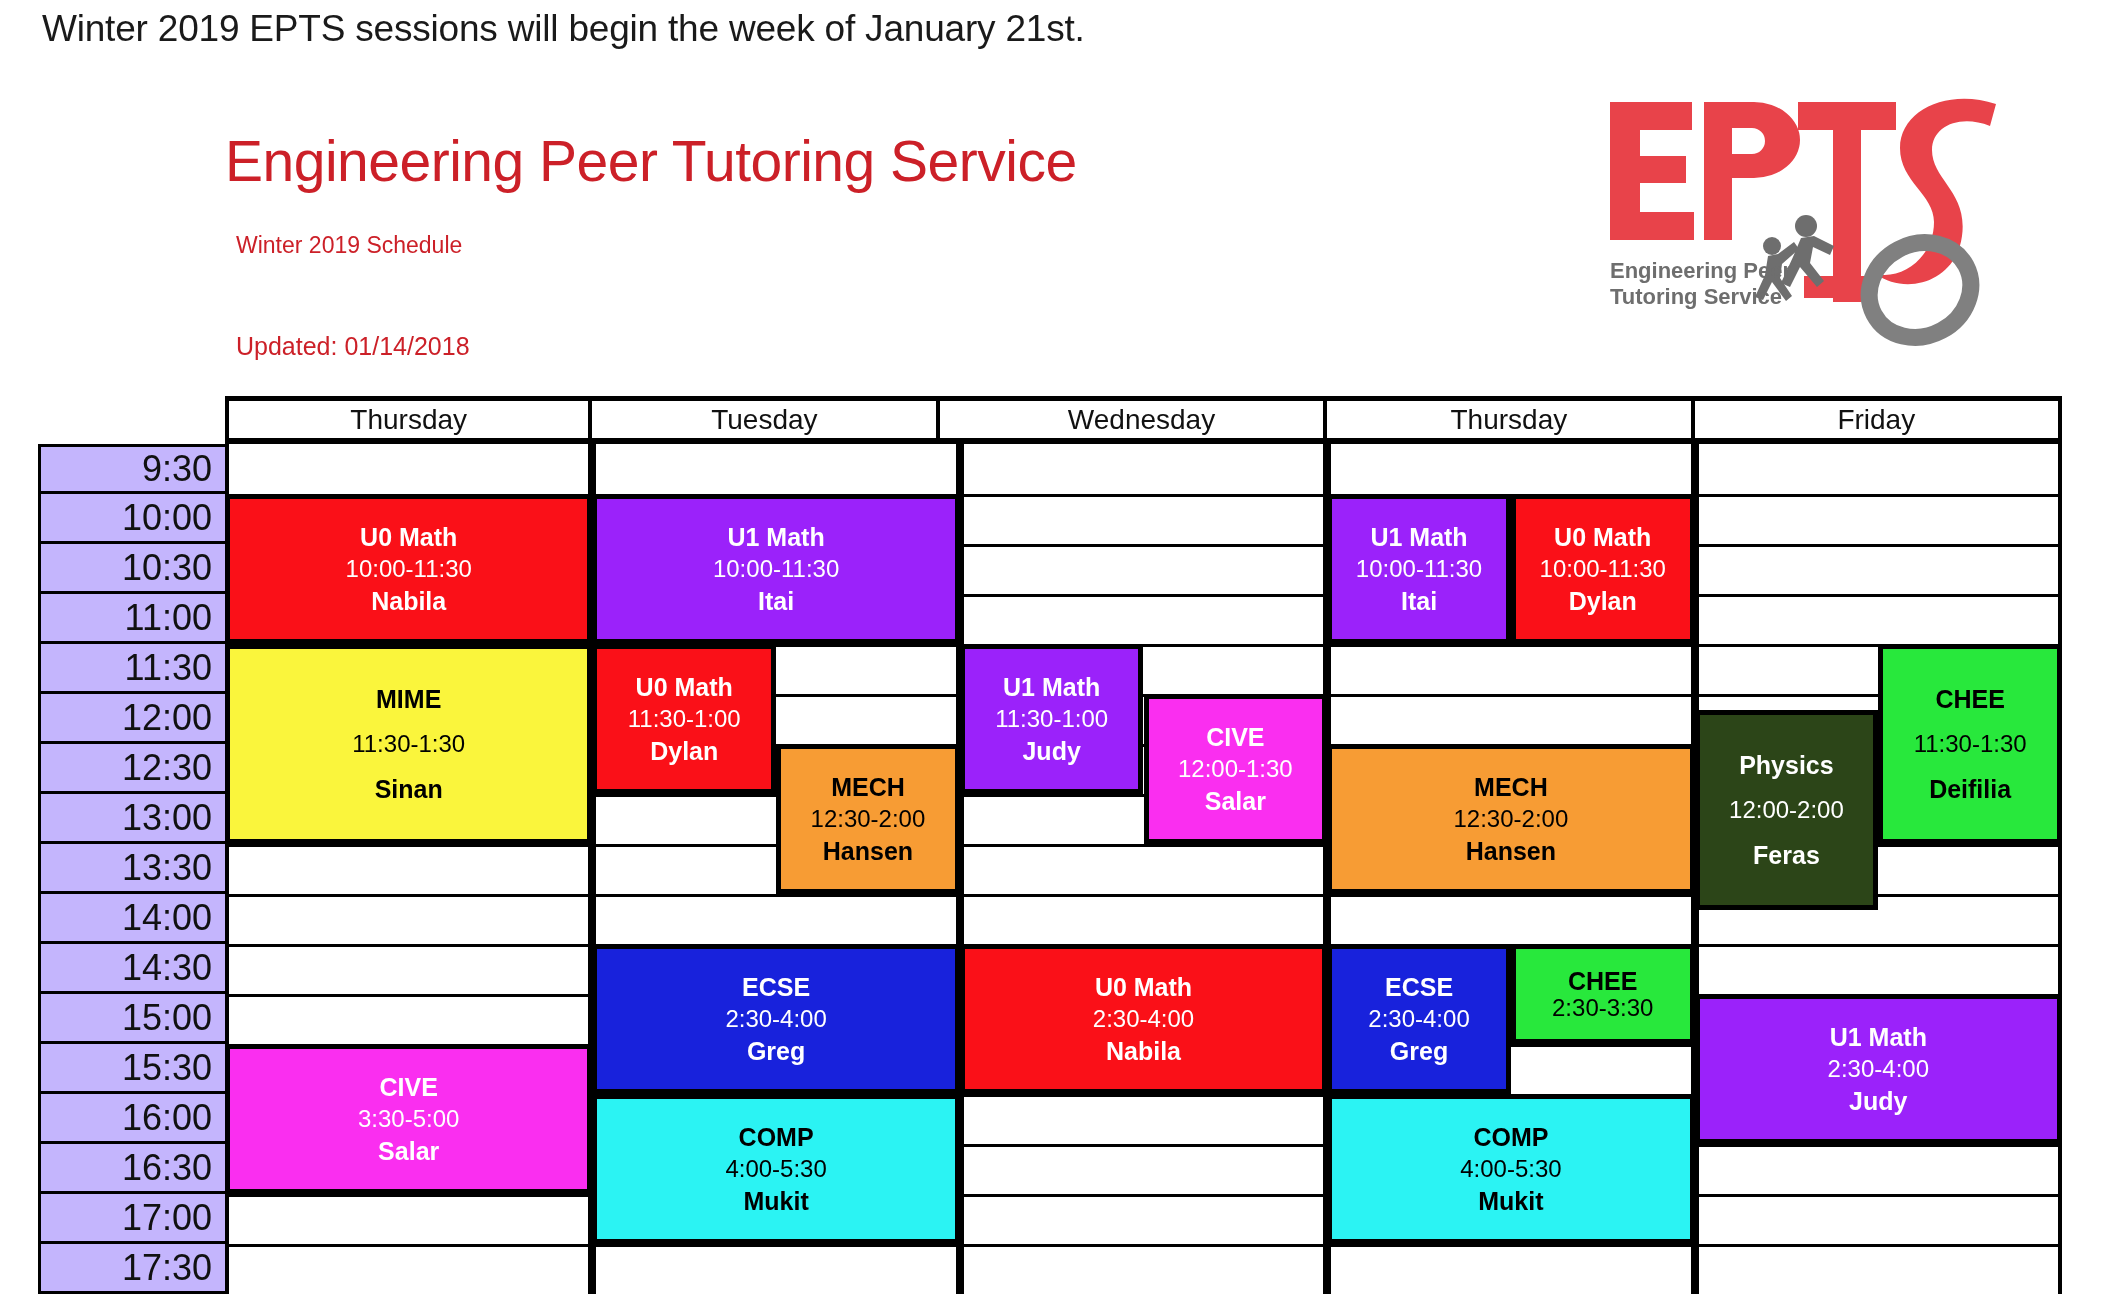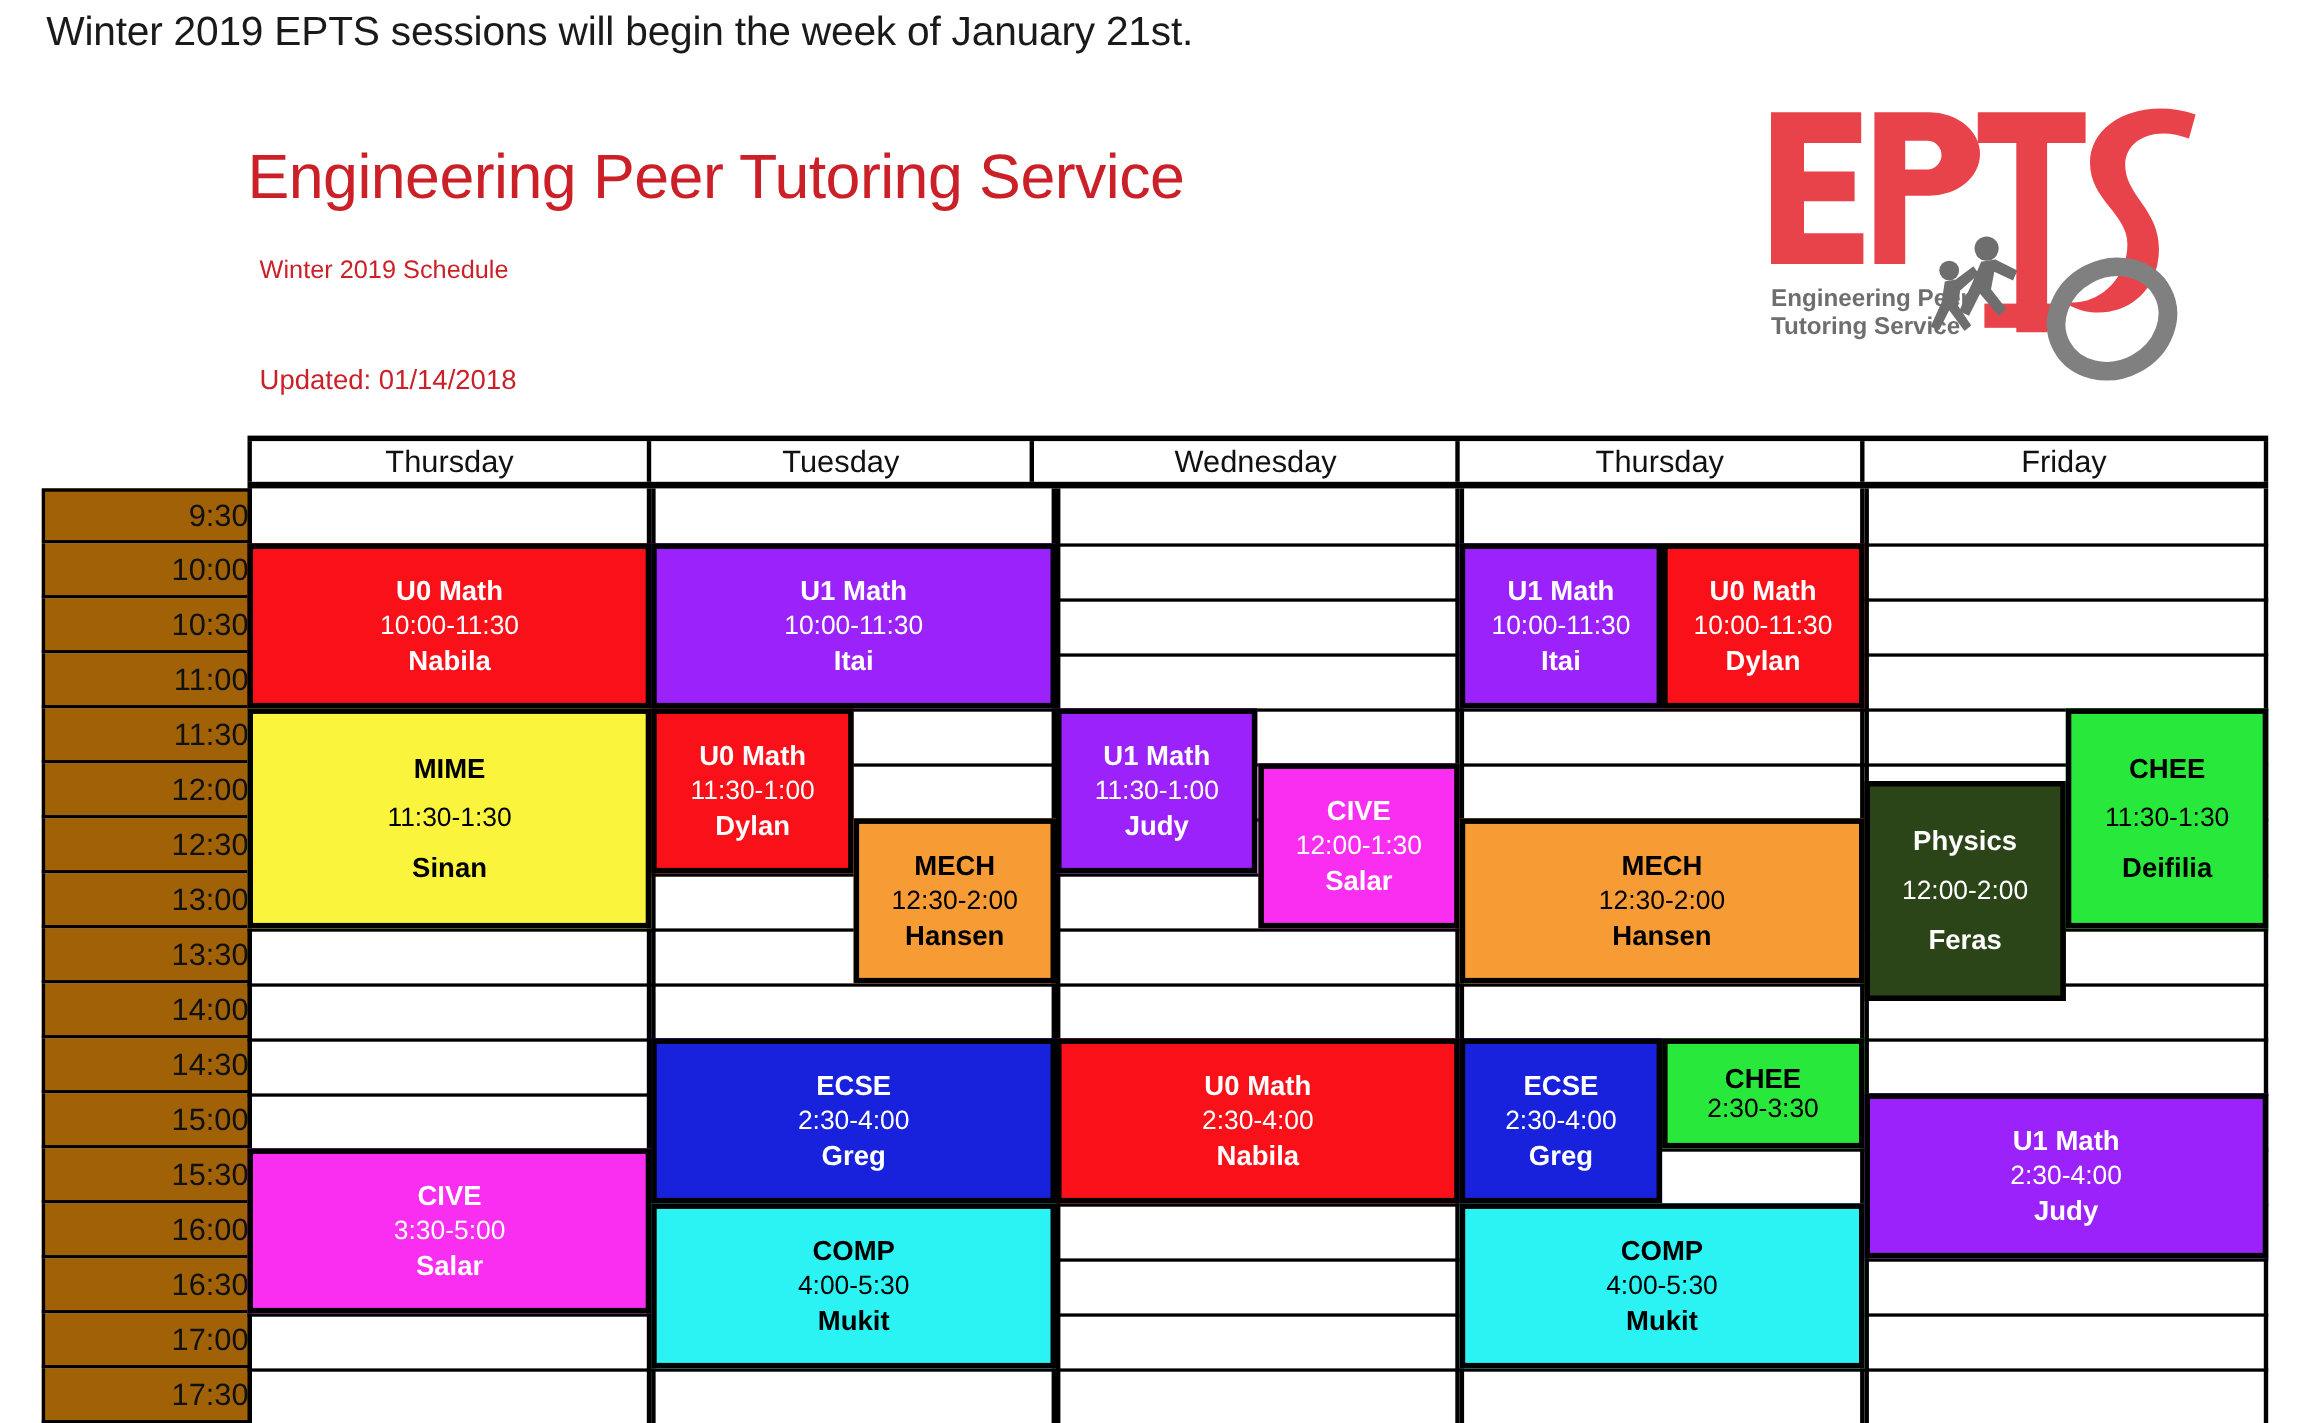--- a/index.html
+++ b/index.html
@@ -43,21 +43,21 @@
     display: flex; align-items: center; justify-content: center;
     font-size: 28px; color: #111;
     border-right: 4px solid #000;
   }
   .dayhdr:first-child { border-left: 4px solid #000; }
 
   .timecol { position: absolute; left: 0; top: 48px; width: 191px; }
   .timecell {
     height: 50px; border: 3px solid #000; border-top-width: 0;
     display: flex; align-items: center; justify-content: flex-end;
-    font-size: 28px; color: #111; background: #a16207;
+    padding-right: 14px; font-size: 36px; color: #111; background: #c4b5fd;
   }
   .timecell.first { border-top-width: 3px; }
 
   .daygrid { position: absolute; left: 187px; top: 48px; width: 1837px; height: 850px; }
   .daycol {
     position: absolute; top: 0; height: 850px;
     border-left: 4px solid #000; border-right: 4px solid #000;
   }
   .rowline { position: absolute; left: 0; width: 100%; height: 0; border-top: 3px solid #000; }
 

